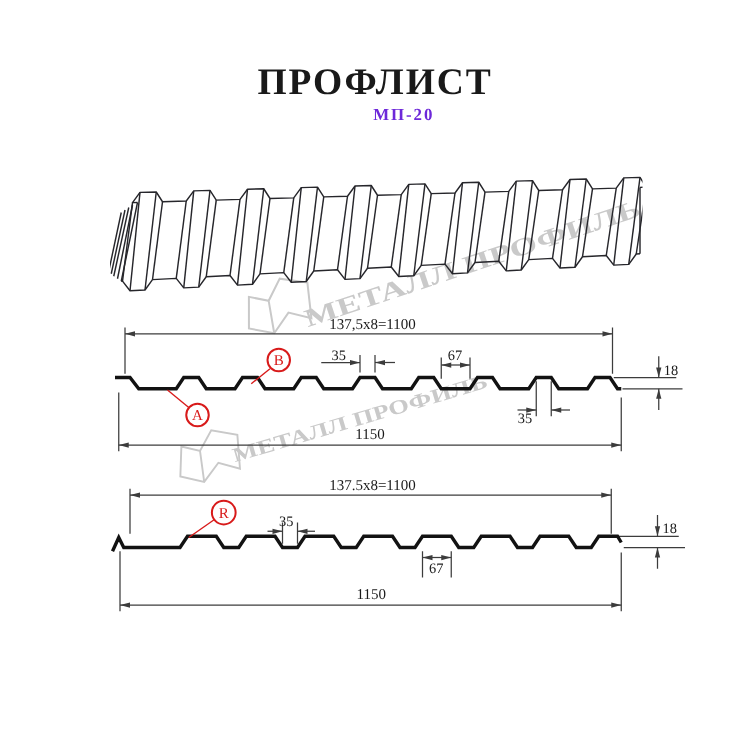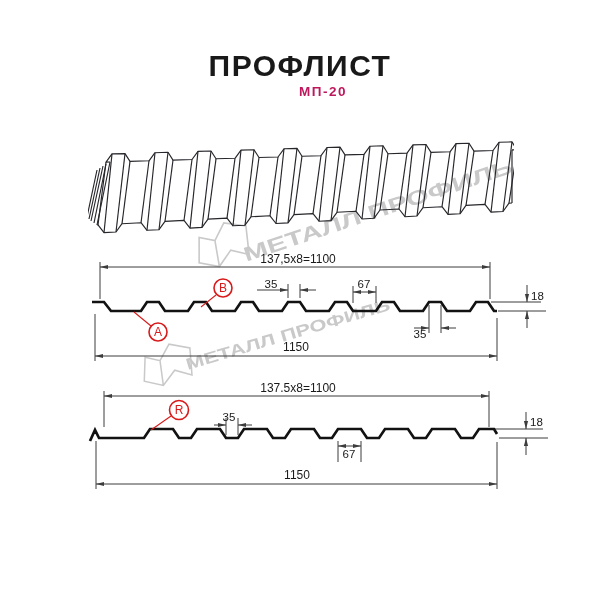--- a/index.html
+++ b/index.html
@@ -1,21 +1,21 @@
 <!DOCTYPE html>
 <html><head>
 <meta charset="utf-8">
 <style>
   html,body{margin:0;padding:0;background:#ffffff;}
   .stage{position:relative;width:600px;height:520px;background:#fff;overflow:hidden;
-         font-family:Liberation Sans, sans-serif;}
+         font-family:Liberation Serif, serif;}
   .title{position:absolute;top:49px;left:0;right:0;text-align:center;
          font-size:30px;font-weight:700;letter-spacing:1.5px;color:#191919;}
   .subtitle{position:absolute;top:84px;left:0;right:0;text-align:center;
-         font-size:13.5px;font-weight:700;letter-spacing:1.5px;color:#be185d;padding-left:46px;}
+         font-size:13.5px;font-weight:700;letter-spacing:1.5px;color:#6d28d9;padding-left:46px;}
   .footer-note{position:absolute;top:528px;left:0;right:0;text-align:center;
          font-size:14px;font-weight:700;letter-spacing:0.5px;color:#222;}
   svg{position:absolute;left:0;top:0;}
   .profile{fill:none;stroke:#121212;stroke-width:2.7px;stroke-linejoin:miter;}
   .persp path,.persp line{fill:none;stroke:#26262b;stroke-width:1.15px;stroke-linejoin:round;}
   .dims line{stroke:#3c3c3c;stroke-width:1px;}
   .dims polygon{fill:#3c3c3c;stroke:none;}
   .dim{font-size:12px;fill:#1a1a1a;}
   .dim-s{font-size:11.5px;fill:#1a1a1a;}
   .red-circle{fill:none;stroke:#d81a1a;stroke-width:1.6px;}

